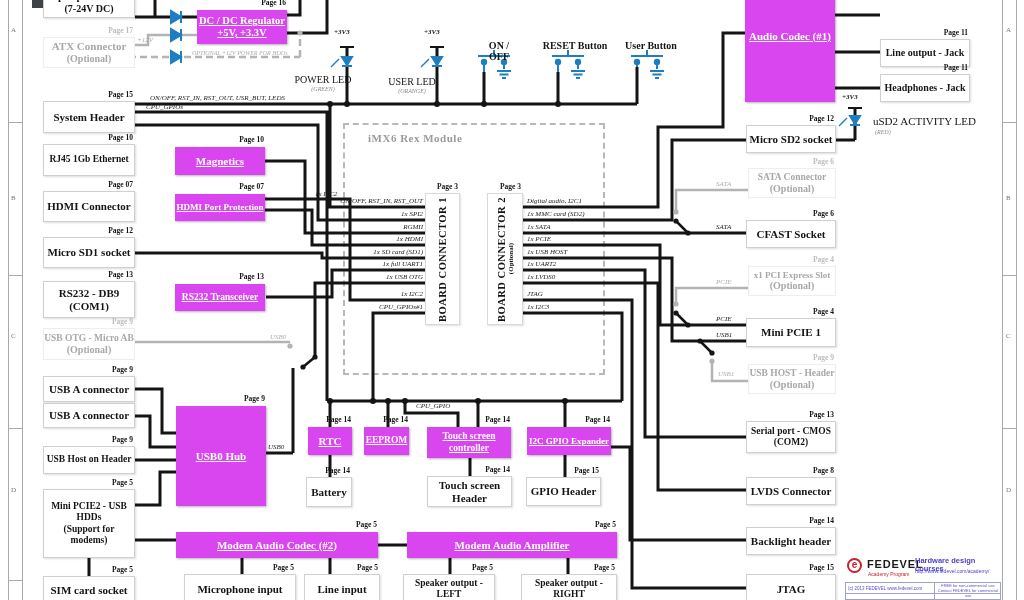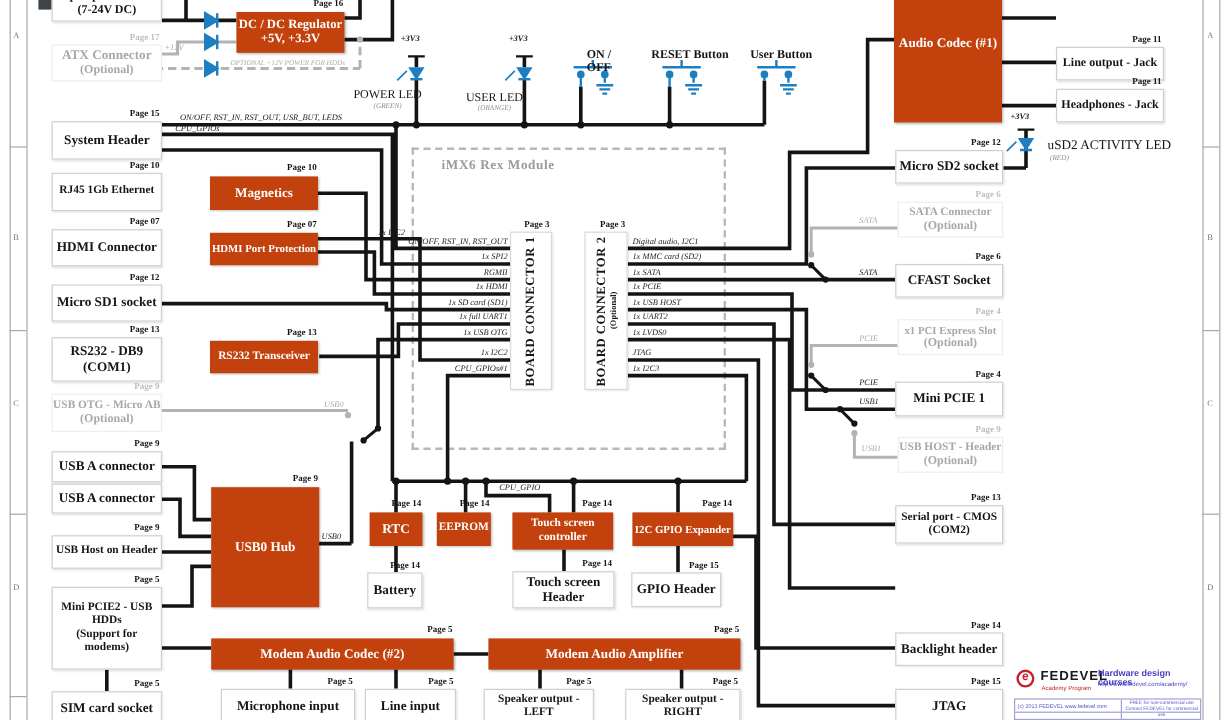--- a/index.html
+++ b/index.html
@@ -8,21 +8,21 @@
   svg.wires{position:absolute;left:0;top:0;z-index:2;}
   .module{position:absolute;left:343px;top:123px;width:262px;height:252px;
           border:2px dashed #b8b8b8;z-index:1;box-sizing:border-box;}
   .module-label{position:absolute;left:368px;top:132px;font-size:11px;font-weight:bold;
           color:#9a9a9a;letter-spacing:.5px;z-index:2;}
   .box{position:absolute;background:#fff;border:1px solid #d0d0d0;
        box-shadow:1px 1px 2px rgba(0,0,0,.14);display:flex;flex-direction:column;
        align-items:center;justify-content:center;font-weight:bold;font-size:11px;
        line-height:1.18;text-align:center;color:#151515;z-index:3;box-sizing:border-box;}
   .box .sub{font-size:10px;}
-  .blk{background:#c2410c;color:#fff;border:none;box-shadow:1px 1px 2px rgba(0,0,0,.3);}
+  .blk{background:#d946ef;color:#fff;border:none;box-shadow:1px 1px 2px rgba(0,0,0,.3);text-decoration:underline;}
   .opt{color:#a8a8a8;border-color:#eeeeee;box-shadow:none;background:#fff;}
   .sm{font-size:9.5px;}
   .jack{font-size:10px;}
   .pg{position:absolute;top:-11px;right:1px;font-size:7.5px;font-weight:bold;
       color:#151515;white-space:nowrap;line-height:1;}
   .opt .pg{color:#bdbdbd;}
   .bcon{position:absolute;background:#fff;border:1px solid #d9d9d9;z-index:3;
         display:flex;align-items:center;justify-content:center;box-sizing:border-box;
         box-shadow:1px 1px 2px rgba(0,0,0,.12);}
   .bcon .vt{writing-mode:vertical-rl;transform:rotate(180deg);font-weight:bold;
@@ -386,20 +386,24 @@
   <div class="box opt" style="left:748px;top:364px;width:88px;height:30px">
     <span class="pg">Page 9</span>
     <span class="sm">USB HOST - Header</span>
     <span class="sub">(Optional)</span>
   </div>
   <div class="box" style="left:746px;top:421px;width:90px;height:32px">
     <span class="pg">Page 13</span>
     <span class="sm">Serial port - CMOS</span>
     <span class="sm">(COM2)</span>
   </div>
+  <div class="box" style="left:746px;top:477px;width:90px;height:28px">
+    <span class="pg">Page 8</span>
+    <span>LVDS Connector</span>
+  </div>
   <div class="box" style="left:746px;top:527px;width:90px;height:28px">
     <span class="pg">Page 14</span>
     <span>Backlight header</span>
   </div>
   <div class="box" style="left:746px;top:574px;width:90px;height:30px">
     <span class="pg">Page 15</span>
     <span>JTAG</span>
   </div>
 
   <div class="box jack" style="left:880px;top:39px;width:90px;height:28px">

